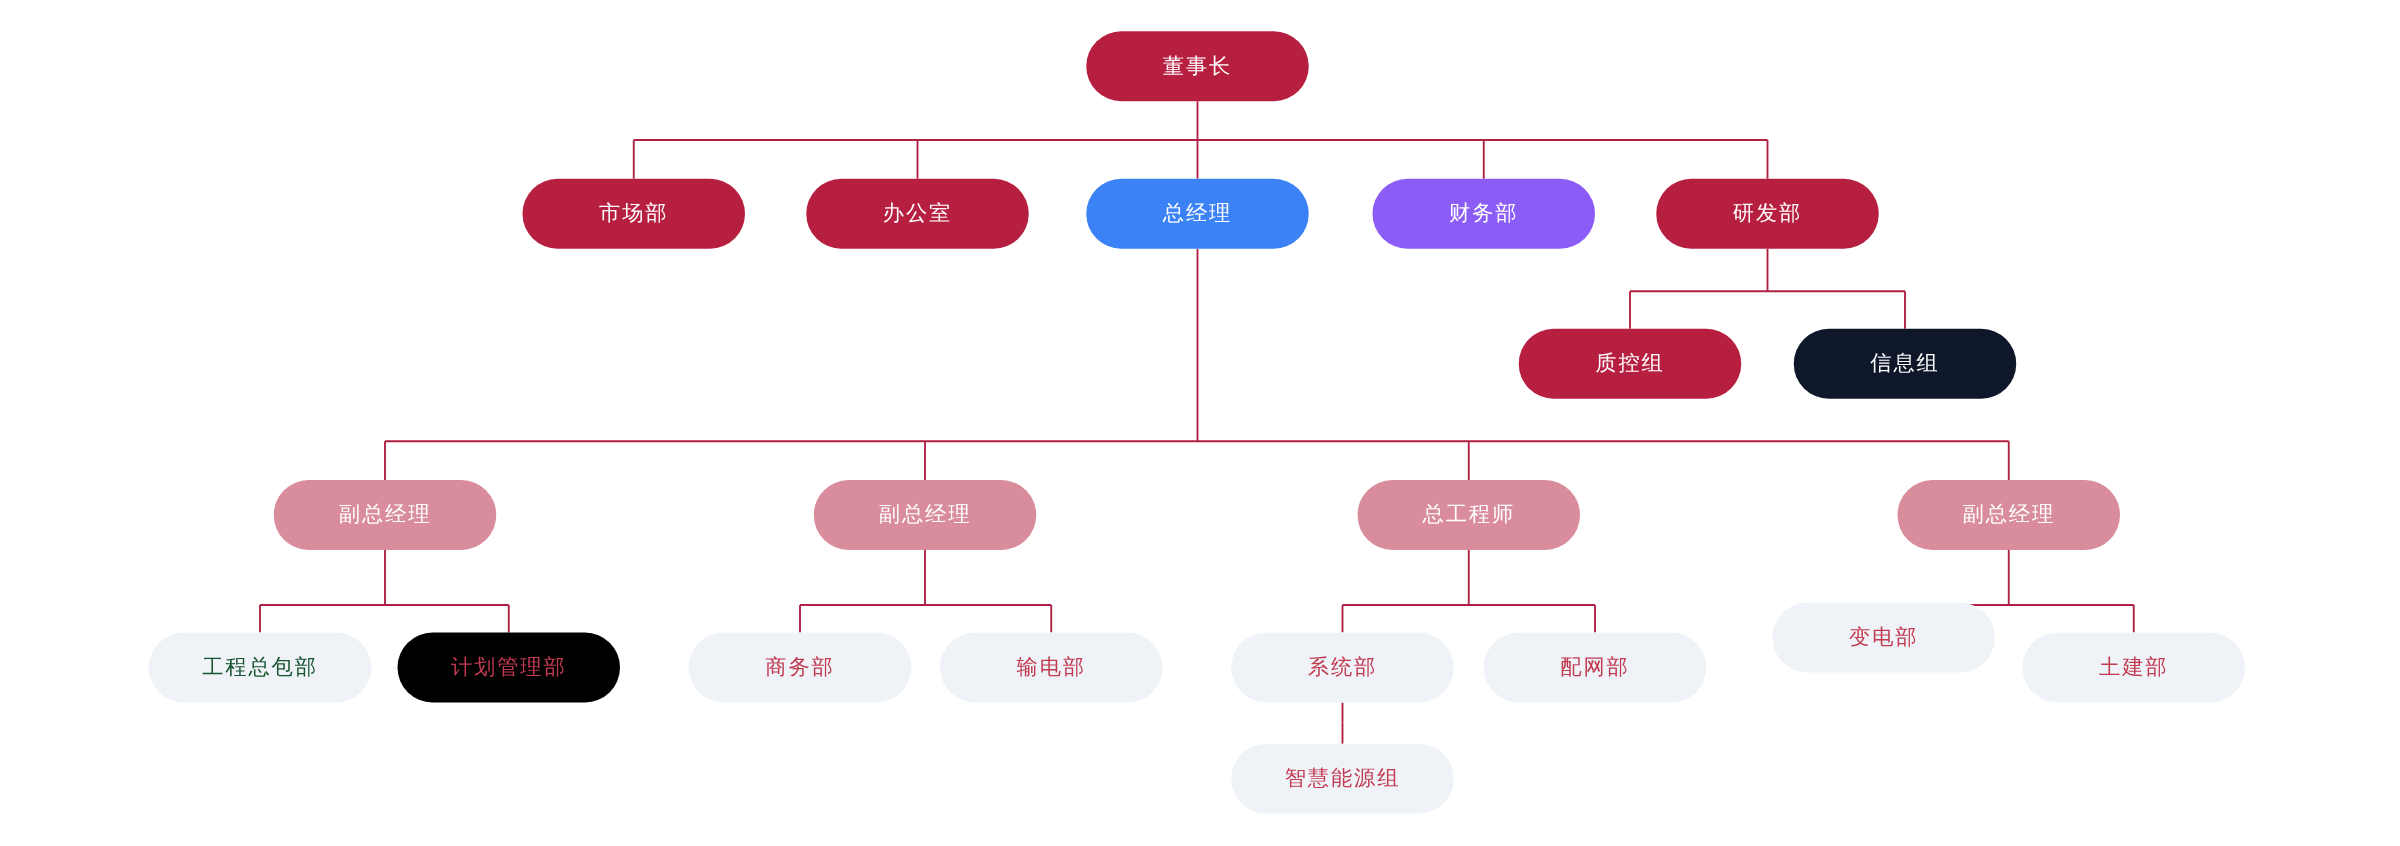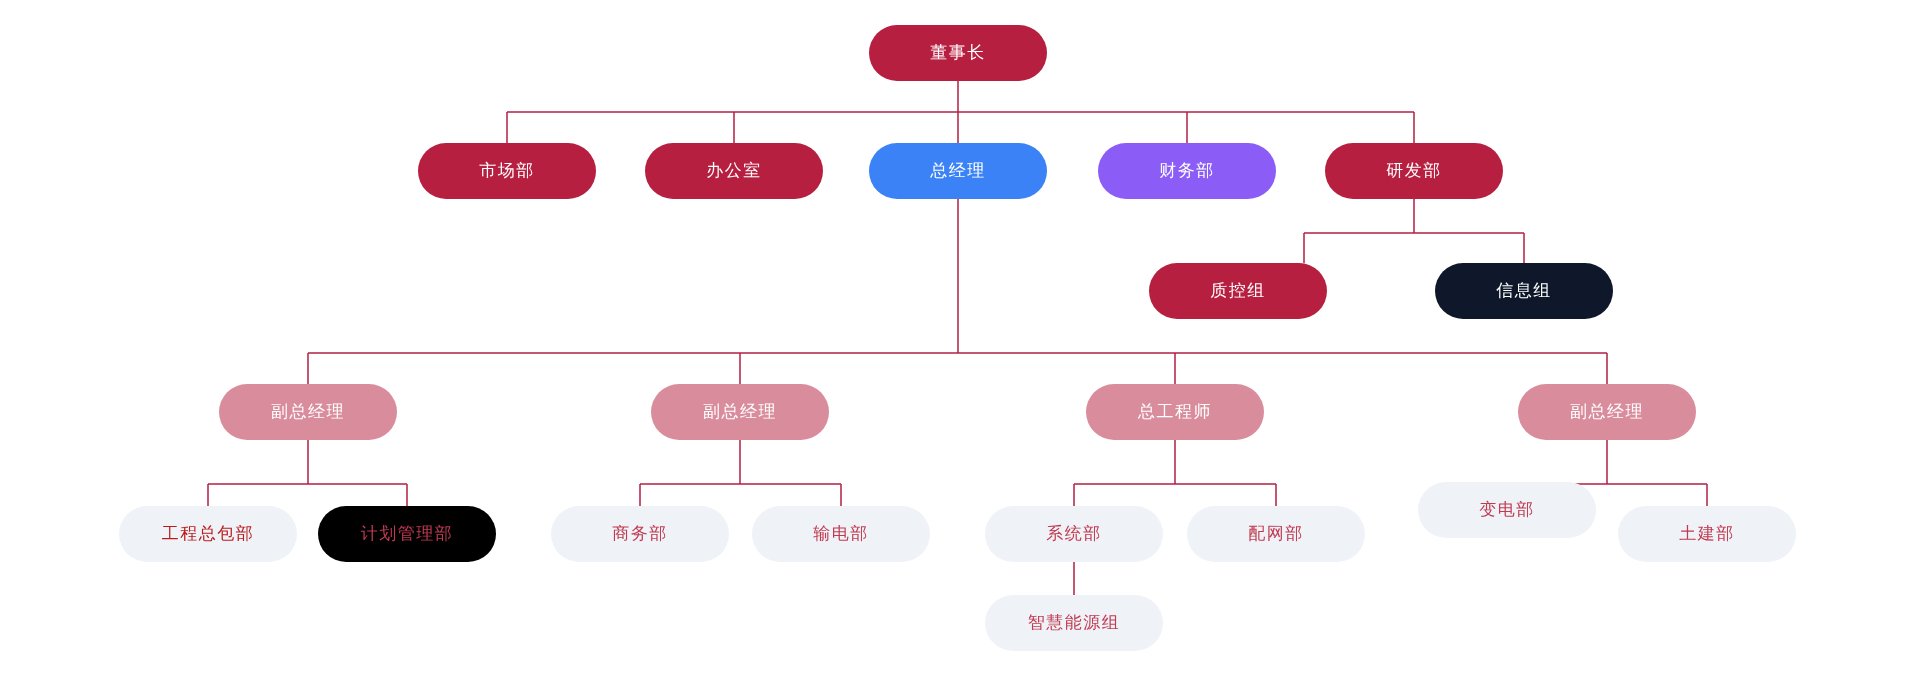--- a/index.html
+++ b/index.html
@@ -30,21 +30,20 @@
     align-items: center;
     justify-content: center;
     box-sizing: border-box;
     cursor: default;
   }
   .org-node .label {
     font-size: 17px;
     letter-spacing: 1.5px;
     line-height: 1;
     white-space: nowrap;
-    font-family: Liberation Mono, monospace;
   }
   .org-node.primary { color: #ffffff; }
   .org-node.secondary { color: #ffffff; }
   .org-node.tertiary { }
 </style>
 </head>
 <body>
 
 <div class="canvas">
   <svg id="edge-layer" xmlns="http://www.w3.org/2000/svg">
@@ -96,39 +95,39 @@
       </div>
       <div class="org-node primary" style="left: 869px; top: 143px; background: #3b82f6;">
         <span class="label">总经理</span>
       </div>
       <div class="org-node primary" style="left: 1098px; top: 143px; background: #8b5cf6;">
         <span class="label">财务部</span>
       </div>
       <div class="org-node primary" style="left: 1325px; top: 143px; background: rgb(183, 31, 64);">
         <span class="label">研发部</span>
       </div>
-      <div class="org-node primary" style="left: 1149px; top: 263px; background: rgb(183, 31, 64);">
+      <div class="org-node primary" style="left: 1215px; top: 263px; background: rgb(183, 31, 64);">
         <span class="label">质控组</span>
       </div>
       <div class="org-node primary" style="left: 1435px; top: 263px; background: #0f172a; justify-content: center;">
         <span class="label">信息组</span>
       </div>
       <div class="org-node secondary" style="left: 219px; top: 384px; background: rgb(217, 141, 156);">
         <span class="label">副总经理</span>
       </div>
       <div class="org-node secondary" style="left: 651px; top: 384px; background: rgb(217, 141, 156);">
         <span class="label">副总经理</span>
       </div>
       <div class="org-node secondary" style="left: 1086px; top: 384px; background: rgb(217, 141, 156);">
         <span class="label">总工程师</span>
       </div>
       <div class="org-node secondary" style="left: 1518px; top: 384px; background: rgb(217, 141, 156);">
         <span class="label">副总经理</span>
       </div>
-      <div class="org-node tertiary" style="left: 119px; top: 506px; background: rgb(239, 243, 248); color: #b91c1c;">
+      <div class="org-node tertiary" style="left: 119px; top: 506px; background: rgb(239, 243, 248); color: #14532d;">
         <span class="label">工程总包部</span>
       </div>
       <div class="org-node tertiary" style="left: 318px; top: 506px; background: #000000; color: rgb(193, 58, 80);">
         <span class="label">计划管理部</span>
       </div>
       <div class="org-node tertiary" style="left: 551px; top: 506px; background: rgb(239, 243, 248); color: rgb(193, 58, 80);">
         <span class="label">商务部</span>
       </div>
       <div class="org-node tertiary" style="left: 752px; top: 506px; background: rgb(239, 243, 248); color: rgb(193, 58, 80);">
         <span class="label">输电部</span>

